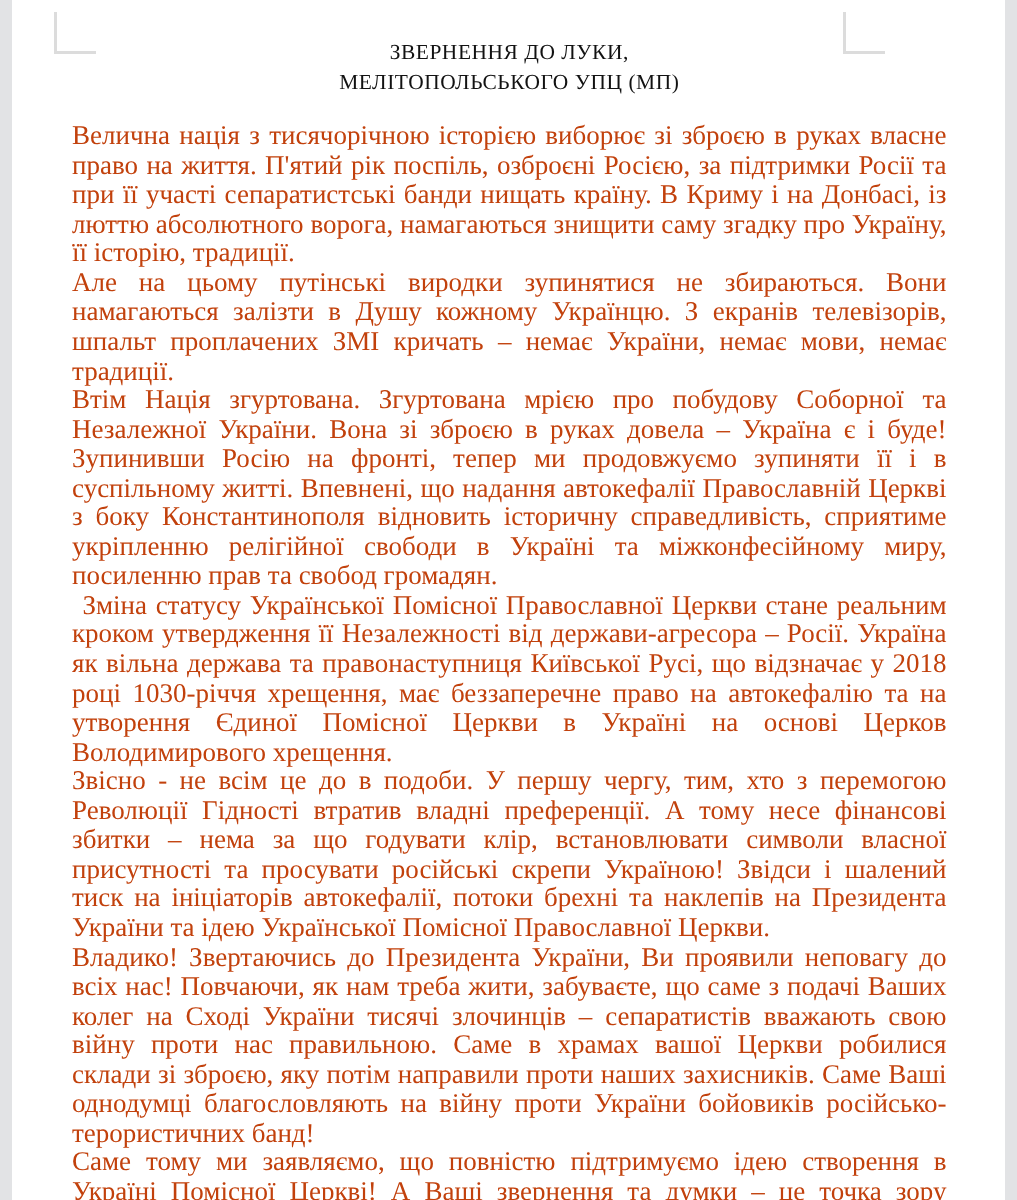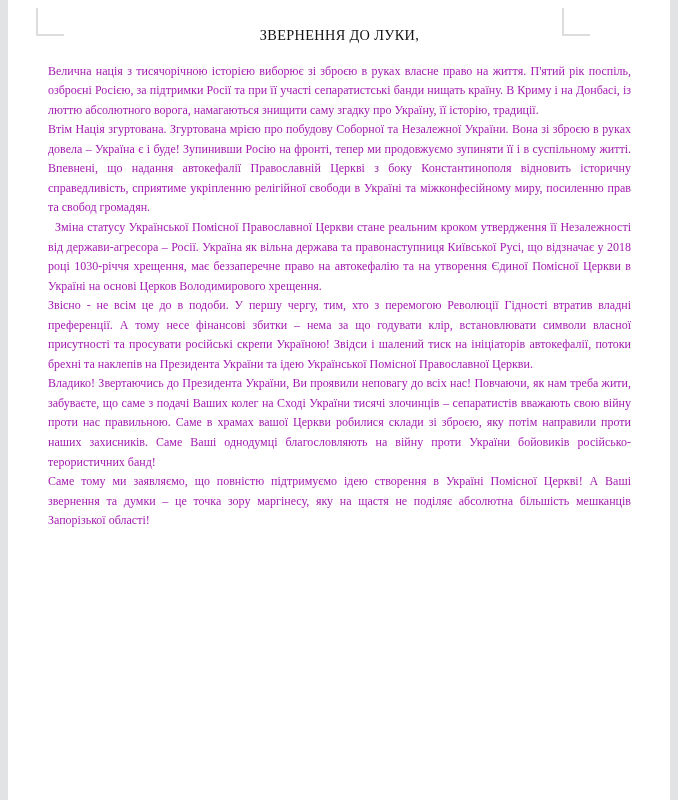--- a/index.html
+++ b/index.html
@@ -76,23 +76,23 @@
     line-height: 19.6px;
     letter-spacing: 0.35px;
     color: #121212;
     margin-bottom: 16px;
   }
   .title-line { display: block; white-space: nowrap; }
 
   .para {
     text-align: justify;
     text-justify: inter-word;
-    font-size: 12px;
+    font-size: 18px;
     line-height: 19.55px;
-    color: #a21caf;
+    color: #c2410c;
     margin: 0;
     hyphens: none;
   }
   .para.indented { text-indent: 7px; }
 
   
 </style>
 </head>
 <body>
 
@@ -103,23 +103,25 @@
 
   <div class="page">
 
     <div class="margin-mark tl"></div>
     <div class="margin-mark tr"></div>
 
     <div class="doc">
 
       <div class="title-block">
         <span class="title-line">ЗВЕРНЕННЯ ДО ЛУКИ,</span>
+        <span class="title-line">МЕЛІТОПОЛЬСЬКОГО УПЦ (МП)</span>
       </div>
 
       <p class="para">Велична нація з тисячорічною історією виборює зі зброєю в руках власне право на життя. П'ятий рік поспіль, озброєні Росією, за підтримки Росії та при її участі сепаратистські банди нищать країну. В Криму і на Донбасі, із люттю абсолютного ворога, намагаються знищити саму згадку про Україну, її історію, традиції.</p>
+      <p class="para">Але на цьому путінські виродки зупинятися не збираються. Вони намагаються залізти в Душу кожному Українцю. З екранів телевізорів, шпальт проплачених ЗМІ кричать – немає України, немає мови, немає традиції.</p>
       <p class="para">Втім Нація згуртована. Згуртована мрією про побудову Соборної та Незалежної України. Вона зі зброєю в руках довела – Україна є і буде! Зупинивши Росію на фронті, тепер ми продовжуємо зупиняти її і в суспільному житті. Впевнені, що надання автокефалії Православній Церкві з боку Константинополя відновить історичну справедливість, сприятиме укріпленню релігійної свободи в Україні та міжконфесійному миру, посиленню прав та свобод громадян.</p>
       <p class="para indented">Зміна статусу Української Помісної Православної Церкви стане реальним кроком утвердження її Незалежності від держави-агресора – Росії. Україна як вільна держава та правонаступниця Київської Русі, що відзначає у 2018 році 1030-річчя хрещення, має беззаперечне право на автокефалію та на утворення Єдиної Помісної Церкви в Україні на основі Церков Володимирового хрещення.</p>
       <p class="para">Звісно - не всім це до в подоби. У першу чергу, тим, хто з перемогою Революції Гідності втратив владні преференції. А тому несе фінансові збитки – нема за що годувати клір, встановлювати символи власної присутності та просувати російські скрепи Україною! Звідси і шалений тиск на ініціаторів автокефалії, потоки брехні та наклепів на Президента України та ідею Української Помісної Православної Церкви.</p>
       <p class="para">Владико! Звертаючись до Президента України, Ви проявили неповагу до всіх нас! Повчаючи, як нам треба жити, забуваєте, що саме з подачі Ваших колег на Сході України тисячі злочинців – сепаратистів вважають свою війну проти нас правильною. Саме в храмах вашої Церкви робилися склади зі зброєю, яку потім направили проти наших захисників. Саме Ваші однодумці благословляють на війну проти України бойовиків російсько-терористичних банд!</p>
       <p class="para">Саме тому ми заявляємо, що повністю підтримуємо ідею створення в Україні Помісної Церкві! А Ваші звернення та думки – це точка зору маргінесу, яку на щастя не поділяє абсолютна більшість мешканців Запорізької області!</p>
 
     </div>
   </div>
 </div>
 

